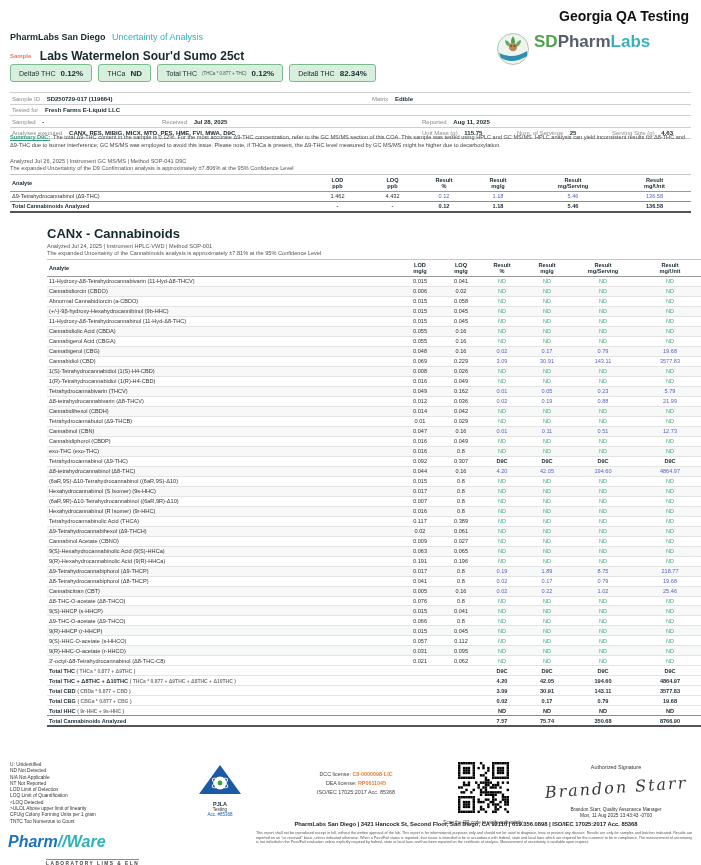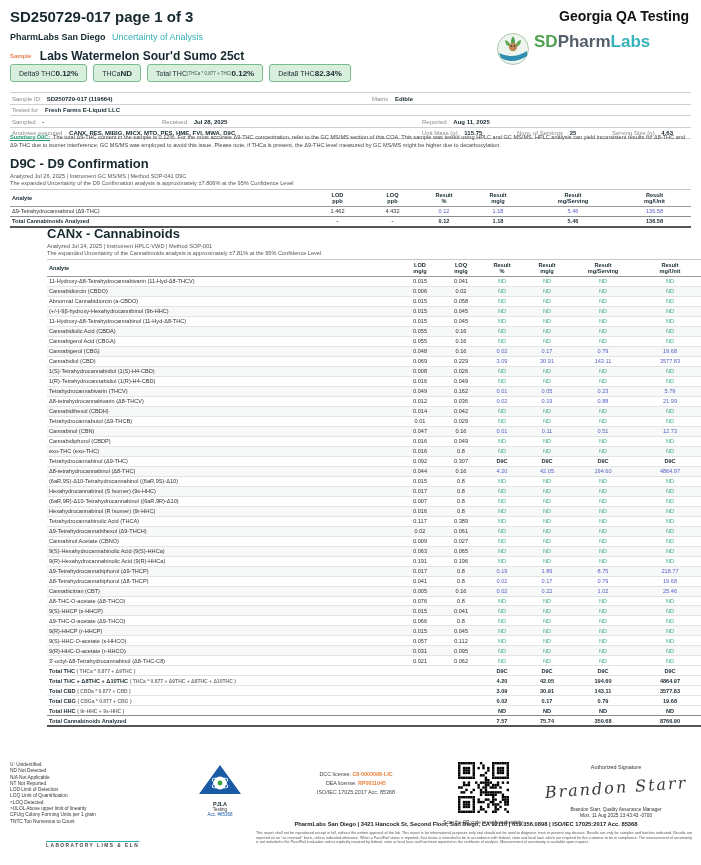--- a/index.html
+++ b/index.html
@@ -9,21 +9,21 @@
   
   .hdr-title{position:absolute;left:10px;top:8px;font-size:15px;font-weight:bold;color:#16292f;}
   .hdr-qa{position:absolute;right:12px;top:8px;font-size:14px;font-weight:bold;color:#111;}
   .lab-line{position:absolute;left:10px;top:32px;font-size:9px;}
   .lab-name{font-weight:bold;color:#16292f;}
   .doc-type{color:#35b0b5;margin-left:4px;}
   .sample-line{position:absolute;left:10px;top:46px;}
   .sample-label{font-size:6px;font-weight:bold;color:#e87c4e;margin-right:4px;vertical-align:2px;}
   .sample-name{font-size:12px;font-weight:bold;color:#16292f;}
   .badges{position:absolute;left:10px;top:64px;display:flex;gap:6px;}
-  .badge{background:#d8efdd;border:1px solid #79bb8f;border-radius:3px;padding:2px 8px;font-size:7px;color:#16292f;display:flex;align-items:center;height:12px;}
+  .badge{background:#d8efdd;border:1px solid #79bb8f;border-radius:3px;padding:2px 8px;font-size:7px;color:#16292f;display:flex;align-items:center;gap:5px;height:12px;}
   .badge .b-val{font-weight:bold;font-size:8px;}
   .badge .b-sub{font-size:4.5px;color:#3c5a49;}
   .logo{position:absolute;left:496px;top:32px;display:flex;align-items:flex-start;gap:4px;}
   .logo-text{font-size:17px;font-weight:bold;letter-spacing:0px;}
   .logo-sd{color:#4fa14f;}
   .logo-pharm{color:#56606b;}
   .logo-labs{color:#36b3ba;}
 
   
   .sinfo{position:absolute;left:10px;top:92px;width:681px;font-size:6px;}
@@ -81,21 +81,20 @@
   .pw1{color:#1b74bc;}
   .pw-slash{color:#2ab3b8;font-weight:bold;}
   .pw2{color:#2ab3b8;}
   .pw-sub{font-size:4.8px;letter-spacing:1.5px;color:#444;border-top:1.5px solid #2ab3b8;display:inline-block;padding-top:1px;margin-left:38px;margin-top:-2px;font-weight:bold;}
 </style>
 </head>
 <body>
 
 <div class="page">
 
-  <div class="hdr-title">SD250729-017 page 1 of 3</div>
   <div class="hdr-qa">Georgia QA Testing</div>
 
   <div class="lab-line">
     <span class="lab-name">PharmLabs San Diego</span>
     <span class="doc-type">Uncertainty of Analysis</span>
   </div>
 
   <div class="sample-line">
     <span class="sample-label">Sample</span>
     <span class="sample-name">Labs Watermelon Sour'd Sumo 25ct</span>
@@ -186,21 +185,20 @@
         <span class="val">4.63</span>
       </span>
     </div>
   </div>
 
   <div class="summary">
     <span class="sum-label">Summary D9C:</span><span>The total Δ9-THC content in the sample is 0.12%. For the most accurate Δ9-THC concentration, refer to the GC MS/MS section of this COA. This sample was tested using HPLC and GC MS/MS. HPLC analysis can yield inconsistent results for Δ8-THC and Δ9-THC due to isomer interference; GC MS/MS was employed to avoid this issue. Please note, if THCa is present, the Δ9-THC level measured by GC MS/MS might be higher due to decarboxylation.</span>
   </div>
 
   <div class="d9c">
-    <div class="sec-title">D9C - D9 Confirmation</div>
     <div class="sec-meta">Analyzed Jul 26, 2025   |   Instrument GC MS/MS   |   Method SOP-041 D9C</div>
     <div class="sec-unc">The expanded Uncertainty of the D9 Confirmation analysis is approximately ±7.806% at the 95% Confidence Level</div>
     <table>
       <colgroup>
           <col style="width:300px">
           <col style="width:55px">
           <col style="width:55px">
           <col style="width:48px">
           <col style="width:60px">
           <col style="width:90px">
@@ -968,16 +966,19 @@
     <div class="sig-title">Authorized Signature</div>
     <div class="sig-script">Brandon Starr</div>
     <div class="sig-name">Brandon Starr, Quality Assurance Manager</div>
     <div class="sig-date">Mon, 11 Aug 2025 13:43:43 -0700</div>
   </div>
 
   <div class="address">PharmLabs San Diego | 3421 Hancock St, Second Floor, San Diego, CA 92110 | 619.356.0898 | ISO/IEC 17025:2017 Acc. 85368</div>
   <div class="disclaimer">This report shall not be reproduced except in full, without the written approval of the lab. This report is for informational purposes only and should not be used to diagnose, treat or prevent any disease. Results are only for samples and batches indicated. Results are reported on an "as received" basis, unless indicated otherwise. When a Pass/Fail status is reported, that status is intended to be in accordance with federal, state and local laws which are required for the customer to be in compliance. The measurement of uncertainty is not included in the Pass/Fail evaluation unless explicitly required by federal, state or local laws and has been reported on the certificate of analysis. Measurement of uncertainty is available upon request.</div>
 
   <div class="pharmware">
+    <div class="pw-line1">
+      <span class="pw1">Pharm</span><span class="pw-slash">//</span><span class="pw2">Ware</span>
+    </div>
     <div class="pw-sub">LABORATORY LIMS &amp; ELN</div>
   </div>
 
 </div>
 
 </body></html>

